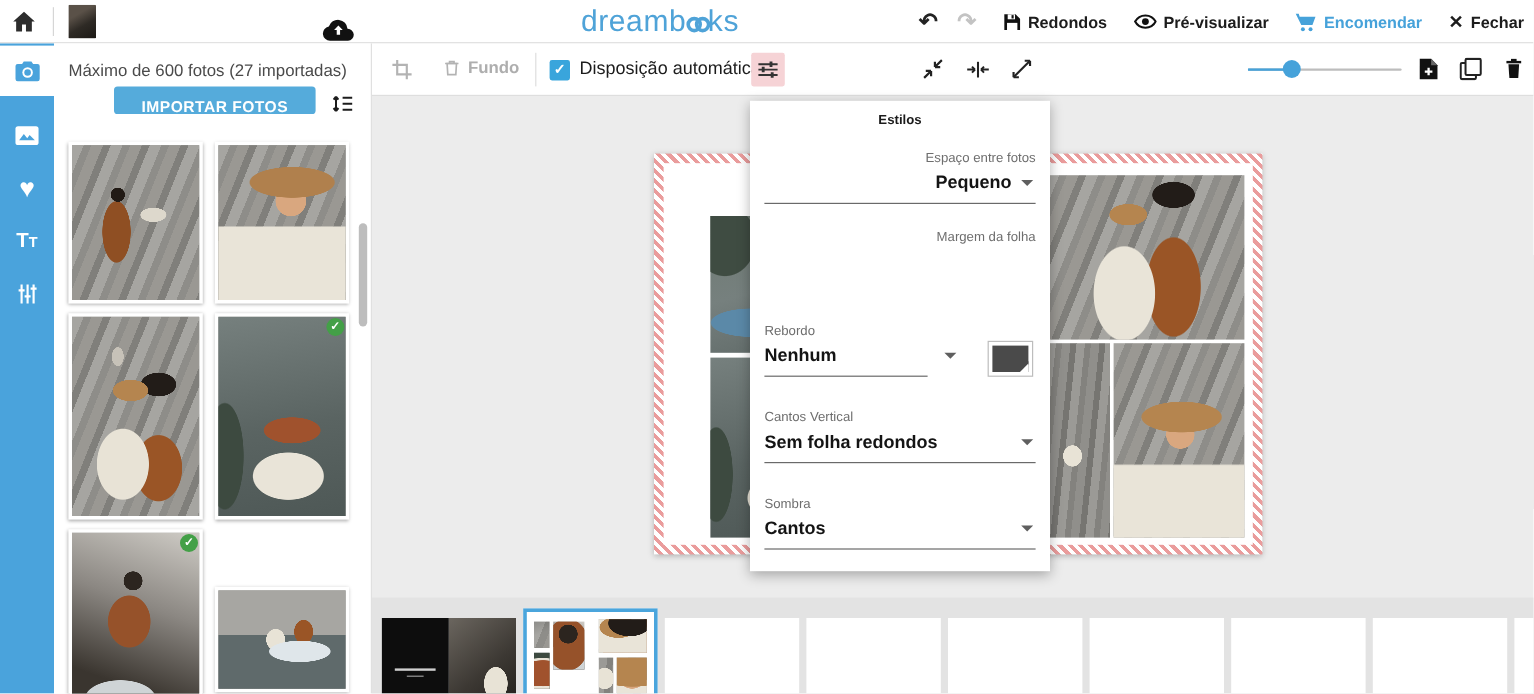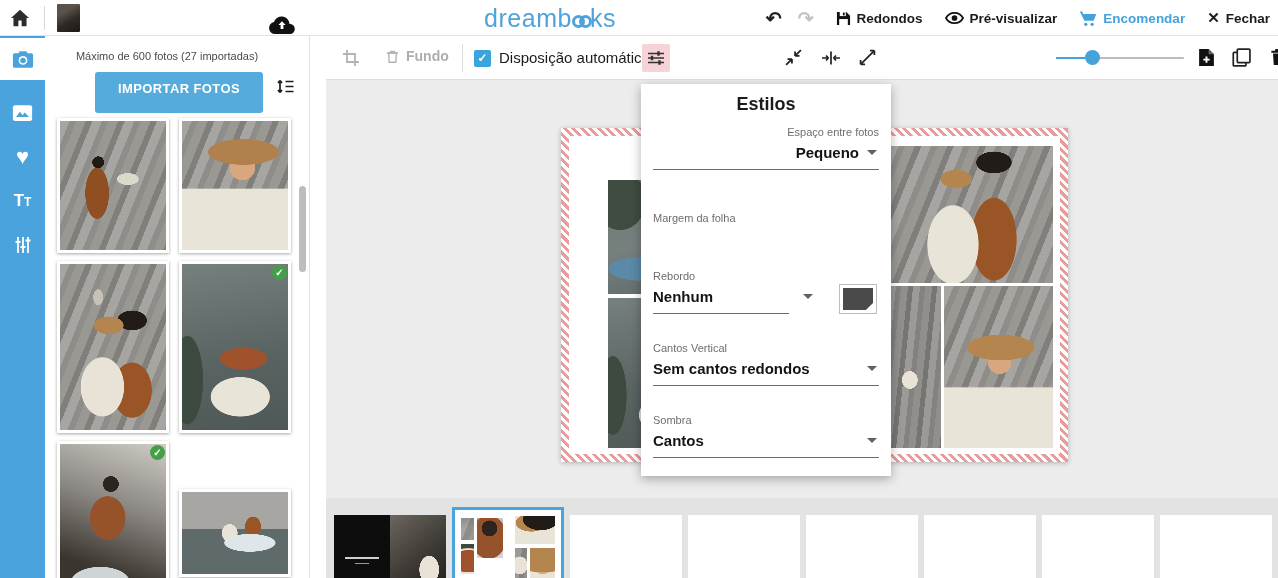--- a/index.html
+++ b/index.html
@@ -37,22 +37,22 @@
   .rail-item { position:absolute; left:0; width:45px; height:42px; display:flex; align-items:center; justify-content:center; cursor:pointer; }
   .rail-item.sel { background:#fff; }
   .ri1{top:2px;} .ri2{top:56px;} .ri3{top:100px;} .ri4{top:144px;} .ri5{top:188px;}
   .heart-glyph { color:#fff; font-size:22px; line-height:20px; }
   .tt-glyph { color:#fff; font-weight:bold; }
   .tt-glyph .big { font-size:17px; }
   .tt-glyph .small { font-size:12px; }
 
   
   .panel { position:relative; width:265px; background:#fff; flex:none; border-right:1px solid #e0e0e0; }
-  .limit-label { position:absolute; top:14px; left:0; right:20px; text-align:center; font-size:11px; color:#4a4a4a; }
-  .import-btn { position:absolute; top:36px; left:50px; width:168px; height:41px; background:#55abdb; color:#fff;
+  .limit-label { position:absolute; top:14px; left:0; right:20px; text-align:right; font-size:14px; color:#4a4a4a; }
+  .import-btn { position:absolute; top:36px; left:50px; width:168px; height:23px; background:#55abdb; color:#fff;
     font-size:13px; font-weight:bold; text-align:center; line-height:33px; border-radius:3px; letter-spacing:.4px; cursor:pointer; }
   .sort-btn { position:absolute; top:42px; right:14px; cursor:pointer; }
   .grid { position:absolute; top:82px; left:12px; display:flex; gap:10px; }
   .gcol { display:flex; flex-direction:column; gap:8px; width:112px; }
   .thumb { position:relative; background:#fff; padding:3px; box-shadow:0 1px 3px rgba(0,0,0,.35); cursor:pointer; }
   .thumb .ph { width:100%; height:100%; }
   .badge { position:absolute; top:4px; right:4px; width:15px; height:15px; border-radius:50%; background:#43a047;
     color:#fff; font-size:10px; line-height:15px; text-align:center; font-weight:bold; }
   .scroll-thumb { position:absolute; right:3px; top:150px; width:7px; height:86px; background:#bdbdbd; border-radius:4px; cursor:pointer; }
 
@@ -116,21 +116,21 @@
   .pgPortrait { background-image:
     radial-gradient(ellipse 34px 13px at 52% 38%, #b5854f 97%, transparent),
     radial-gradient(circle 12px at 51% 47%, #d9a77f 97%, transparent),
     linear-gradient(to bottom, transparent 62%, #e9e4d8 63%),
     repeating-linear-gradient(112deg, #a6a5a1 0 9px, #8e8d89 9px 15px, #9a9893 15px 24px, #807f7b 24px 30px); }
   .coverPhoto { background-image:
     radial-gradient(ellipse 10px 14px at 70% 78%, #e8e3d6 97%, transparent),
     linear-gradient(140deg,#6b665f,#3c3833 60%,#24211d); }
 
   
-  .workspace { position:relative; flex:1; background:#ececec;margin-left:16px; }
+  .workspace { position:relative; flex:1; background:#ececec; }
   .toolbar { position:relative; height:44px; background:#fff; border-bottom:1px solid #dedede; }
   .tb { position:absolute; cursor:pointer; }
   .crop-btn { left:16px; top:13px; }
   .fundo { left:60px; top:12px; display:flex; align-items:center; gap:7px; color:#aeaeae; font-size:14px; font-weight:bold; }
   .tb-div { left:136px; top:8px; width:1px; height:28px; background:#dedede; cursor:default; }
   .cbx { left:148px; top:14px; width:17px; height:17px; background:#39a5dc; border-radius:2px;
     color:#fff; font-size:12px; line-height:17px; text-align:center; font-weight:bold; }
   .auto-label { left:173px; top:13px; font-size:15px; color:#1c1c1c; cursor:default; }
   .tune-btn { left:316px; top:8px; width:28px; height:28px; background:#f6d3d6; border-radius:2px;
     display:flex; align-items:center; justify-content:center; }
@@ -149,23 +149,23 @@
   .spph { position:absolute; cursor:pointer; }
   .sp-a { left:39px; top:44px; width:121px; height:114px; }
   .sp-b { left:39px; top:162px; width:121px; height:150px; }
   .sp-couple { left:320px; top:10px; width:164px; height:137px; }
   .sp-stairs { left:320px; top:150px; width:52px; height:162px; }
   .sp-portrait { left:375px; top:150px; width:109px; height:162px; }
 
   
   .popup { position:absolute; left:315px; top:48px; width:250px; height:392px; background:#fff;
     box-shadow:0 3px 10px rgba(0,0,0,.3); z-index:20; }
-  .popup-title { position:absolute; top:10px; left:0; right:0; text-align:center; font-size:18px; font-weight:bold; color:#1b1b1b; }
+  .popup-title { position:absolute; top:10px; left:0; right:0; text-align:center; font-size:11px; font-weight:bold; color:#1b1b1b; }
   .sfield { position:absolute; left:12px; right:12px; cursor:pointer; }
-  .f1{top:42px;text-align:right;} .f2{top:128px;} .f3{top:186px;} .f4{top:258px;} .f5{top:330px;}
+  .f1{top:42px;text-align:right;} .f2{top:108px;text-align:right;} .f3{top:186px;} .f4{top:258px;} .f5{top:330px;}
   .flabel { font-size:11px; color:#6e6e6e; }
   .fvalue { position:relative; margin-top:3px; font-size:15px; color:#141414; padding:3px 20px 8px 0; border-bottom:1px solid #6a6a6a;font-weight:bold; }
   .caret { position:absolute; right:2px; top:9px; width:0; height:0;
     border-left:5px solid transparent; border-right:5px solid transparent; border-top:5px solid #5f5f5f; }
   .f3 .fvalue { width:136px; }
   .f3 .caret { left:150px; right:auto; }
   .swatch { position:absolute; right:2px; top:14px; width:38px; height:30px; background:#fff; border:1px solid #bdbdbd; padding:3px; }
   .swatch-inner { position:relative; width:100%; height:100%; background:#4a4a4a; overflow:hidden; }
   .swatch-inner:after { content:""; position:absolute; right:-5px; bottom:-5px; width:10px; height:10px;
     background:#fff; transform:rotate(45deg); box-shadow:0 0 0 1.5px #4a4a4a; }
@@ -448,21 +448,21 @@
           <div class="flabel">Rebordo</div>
           <div class="fvalue"><span>Nenhum</span>
             <span class="caret"></span></div>
           <div class="swatch">
               <div class="swatch-inner"></div>
             </div>
         </div>
 
         <div class="sfield f4">
           <div class="flabel">Cantos Vertical</div>
-          <div class="fvalue"><span>Sem cantos redondos</span>
+          <div class="fvalue"><span>Sem folha redondos</span>
             <span class="caret"></span></div>
         </div>
 
         <div class="sfield f5">
           <div class="flabel">Sombra</div>
           <div class="fvalue"><span>Cantos</span>
             <span class="caret"></span></div>
         </div>
       </div>
 

